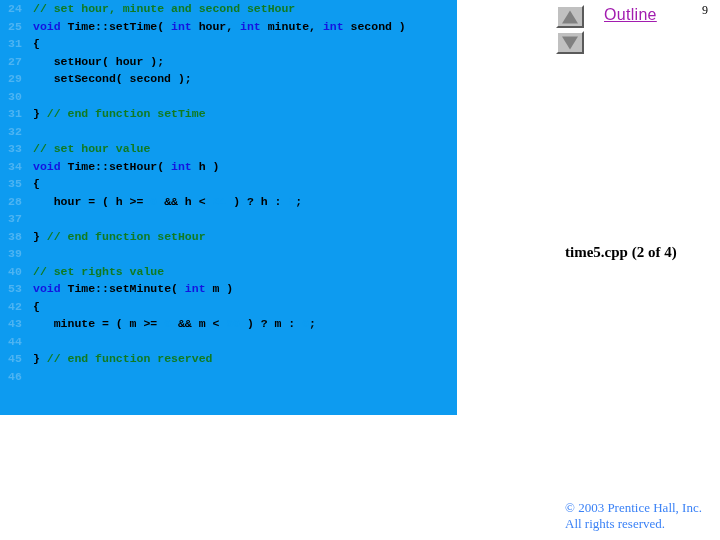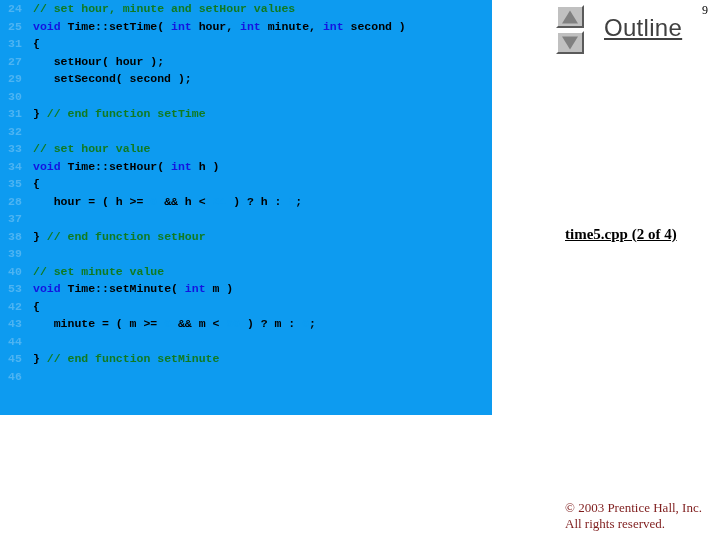--- a/index.html
+++ b/index.html
@@ -13,21 +13,21 @@
     font-family: "Liberation Sans", sans-serif;
     overflow: hidden;
     position: relative;
   }
 
   
   #code-panel {
     position: absolute;
     left: 0;
     top: 0;
-    width: 492px;
+    width: 457px;
     height: 415px;
     background: #0d9bf0;
     overflow: hidden;
   }
   .code-line {
     position: relative;
     height: 17.5px;
     line-height: 17.5px;
     font-family: "Liberation Mono", "DejaVu Sans Mono", monospace;
     font-size: 11.5px;
@@ -90,86 +90,85 @@
   }
   .tri-down {
     border-left: 8px solid transparent;
     border-right: 8px solid transparent;
     border-top: 13px solid #808080;
   }
 
   #outline-title {
     position: absolute;
     left: 604px;
-    top: 14px;
+    top: 6px;
     font-family: "Liberation Sans", sans-serif;
-    font-size: 24px;
-    color: #404040;
+    font-size: 16px;
+    color: #a21caf;
     text-decoration: underline;
     letter-spacing: 0.3px;
   }
 
   #page-number {
     position: absolute;
     left: 702px;
     top: 3px;
     font-family: "Liberation Serif", serif;
     font-size: 12px;
     color: #000000;
   }
 
   #file-label {
     position: absolute;
     left: 565px;
-    top: 226px;
+    top: 244px;
     font-family: "Liberation Serif", serif;
     font-size: 15px;
     font-weight: bold;
     color: #000000;
     white-space: nowrap;
-    text-decoration: underline;
   }
 
   #footer {
     position: absolute;
     left: 565px;
     top: 500px;
     font-family: "Liberation Serif", serif;
     font-size: 13px;
-    color: #7f1d1d;
+    color: #3b82f6;
     line-height: 16px;
   }
   #footer div { white-space: nowrap; }
 </style>
 </head>
 <body>
 
 <div id="code-panel">
   <div id="code-lines">
-      <div class="code-line"><span class="ln">24</span><span class="code-text"><span class="tok-cmt">// set hour, minute and setHour values</span></span></div>
+      <div class="code-line"><span class="ln">24</span><span class="code-text"><span class="tok-cmt">// set hour, minute and second setHour</span></span></div>
       <div class="code-line"><span class="ln">25</span><span class="code-text"><span class="tok-kw">void</span><span class="tok-id"> Time::setTime( </span><span class="tok-kw">int</span><span class="tok-id"> hour, </span><span class="tok-kw">int</span><span class="tok-id"> minute, </span><span class="tok-kw">int</span><span class="tok-id"> second )</span></span></div>
       <div class="code-line"><span class="ln">31</span><span class="code-text"><span class="tok-id">{</span></span></div>
       <div class="code-line"><span class="ln">27</span><span class="code-text"><span class="tok-id">   setHour( hour );</span></span></div>
       <div class="code-line"><span class="ln">29</span><span class="code-text"><span class="tok-id">   setSecond( second );</span></span></div>
       <div class="code-line"><span class="ln">30</span><span class="code-text"></span></div>
       <div class="code-line"><span class="ln">31</span><span class="code-text"><span class="tok-id">} </span><span class="tok-cmt">// end function setTime</span></span></div>
       <div class="code-line"><span class="ln">32</span><span class="code-text"></span></div>
       <div class="code-line"><span class="ln">33</span><span class="code-text"><span class="tok-cmt">// set hour value</span></span></div>
       <div class="code-line"><span class="ln">34</span><span class="code-text"><span class="tok-kw">void</span><span class="tok-id"> Time::setHour( </span><span class="tok-kw">int</span><span class="tok-id"> h )</span></span></div>
       <div class="code-line"><span class="ln">35</span><span class="code-text"><span class="tok-id">{</span></span></div>
       <div class="code-line"><span class="ln">28</span><span class="code-text"><span class="tok-id">   hour = ( h &gt;= </span><span class="tok-hidden">0</span><span class="tok-id"> &amp;&amp; h &lt; </span><span class="tok-hidden">24</span><span class="tok-id"> ) ? h : </span><span class="tok-hidden">0</span><span class="tok-id">;</span></span></div>
       <div class="code-line"><span class="ln">37</span><span class="code-text"></span></div>
       <div class="code-line"><span class="ln">38</span><span class="code-text"><span class="tok-id">} </span><span class="tok-cmt">// end function setHour</span></span></div>
       <div class="code-line"><span class="ln">39</span><span class="code-text"></span></div>
-      <div class="code-line"><span class="ln">40</span><span class="code-text"><span class="tok-cmt">// set minute value</span></span></div>
+      <div class="code-line"><span class="ln">40</span><span class="code-text"><span class="tok-cmt">// set rights value</span></span></div>
       <div class="code-line"><span class="ln">53</span><span class="code-text"><span class="tok-kw">void</span><span class="tok-id"> Time::setMinute( </span><span class="tok-kw">int</span><span class="tok-id"> m )</span></span></div>
       <div class="code-line"><span class="ln">42</span><span class="code-text"><span class="tok-id">{</span></span></div>
       <div class="code-line"><span class="ln">43</span><span class="code-text"><span class="tok-id">   minute = ( m &gt;= </span><span class="tok-hidden">0</span><span class="tok-id"> &amp;&amp; m &lt; </span><span class="tok-hidden">60</span><span class="tok-id"> ) ? m : </span><span class="tok-hidden">0</span><span class="tok-id">;</span></span></div>
       <div class="code-line"><span class="ln">44</span><span class="code-text"></span></div>
-      <div class="code-line"><span class="ln">45</span><span class="code-text"><span class="tok-id">} </span><span class="tok-cmt">// end function setMinute</span></span></div>
+      <div class="code-line"><span class="ln">45</span><span class="code-text"><span class="tok-id">} </span><span class="tok-cmt">// end function reserved</span></span></div>
       <div class="code-line"><span class="ln">46</span><span class="code-text"></span></div>
     </div>
 </div>
 
 <div id="nav-buttons">
   <button class="nav-btn">
     <span class="tri tri-up"></span>
   </button>
   <button class="nav-btn">
     <span class="tri tri-down"></span>

